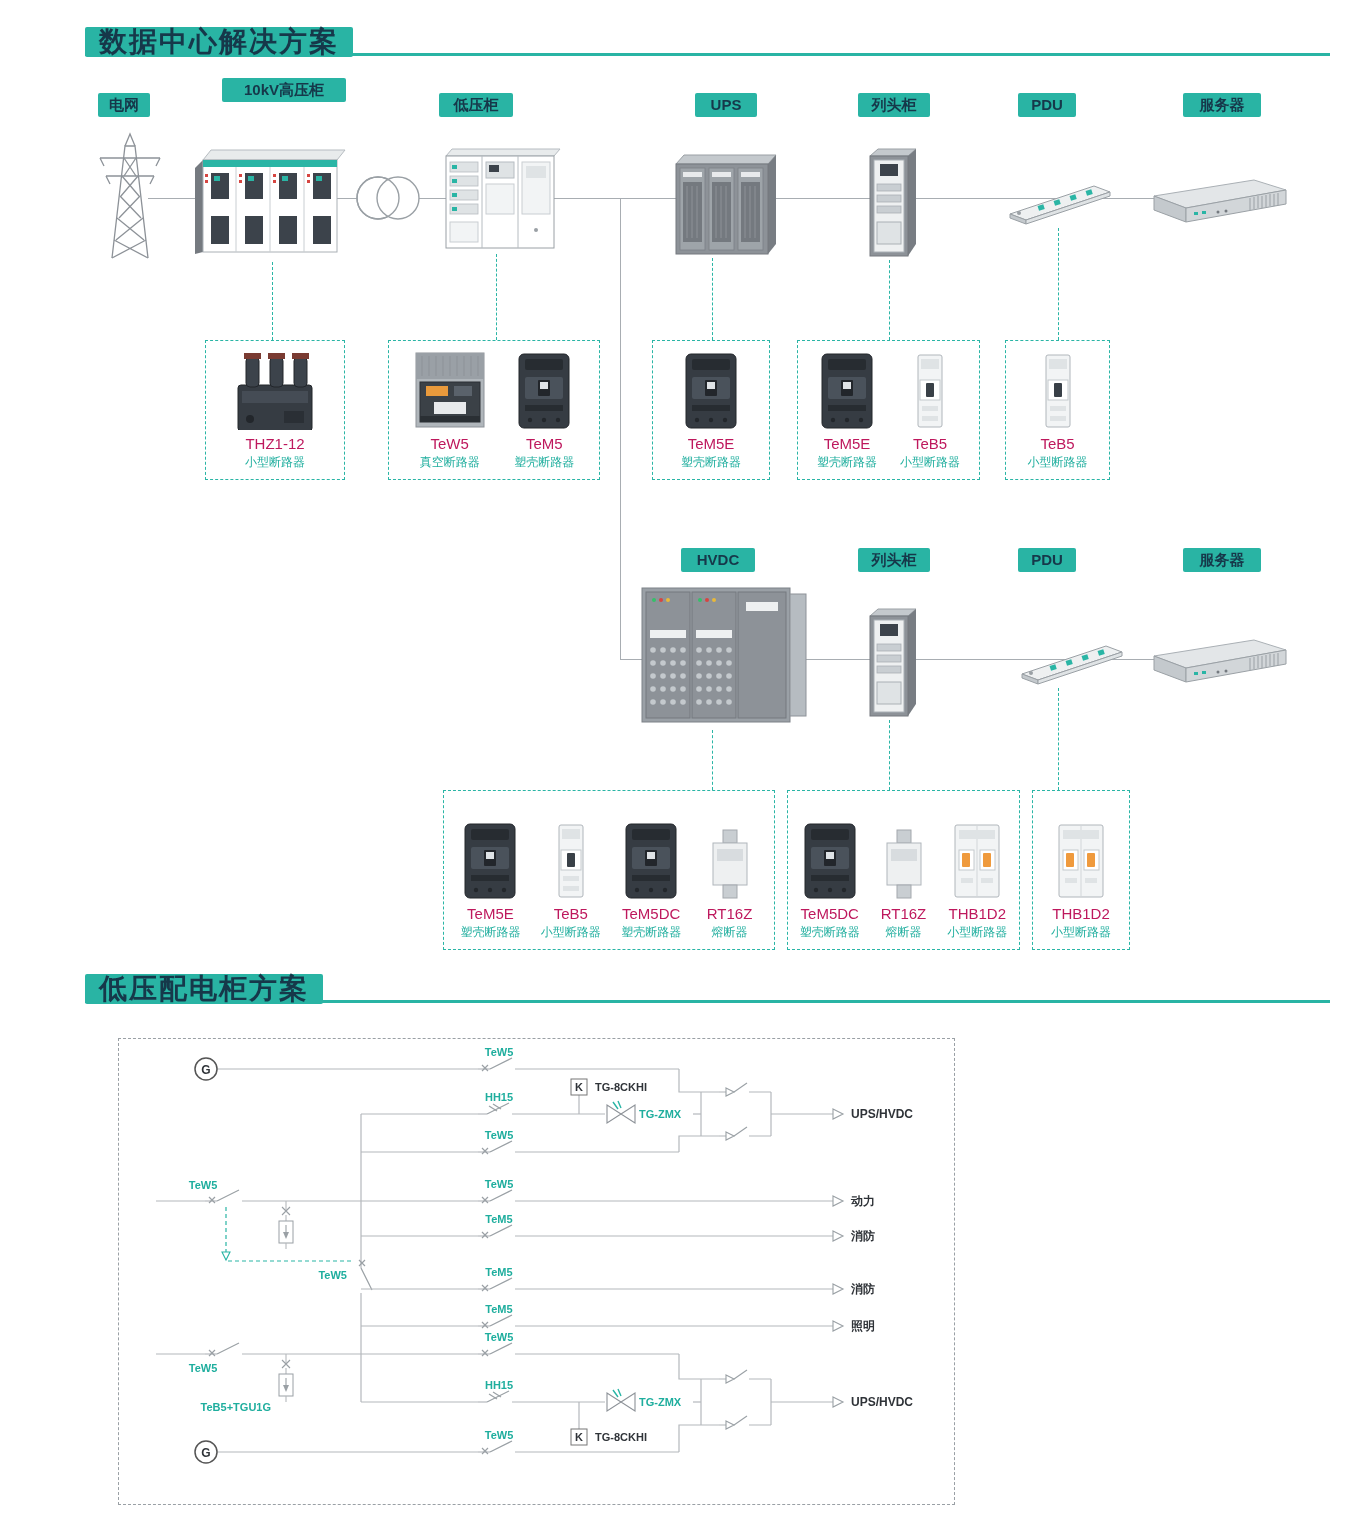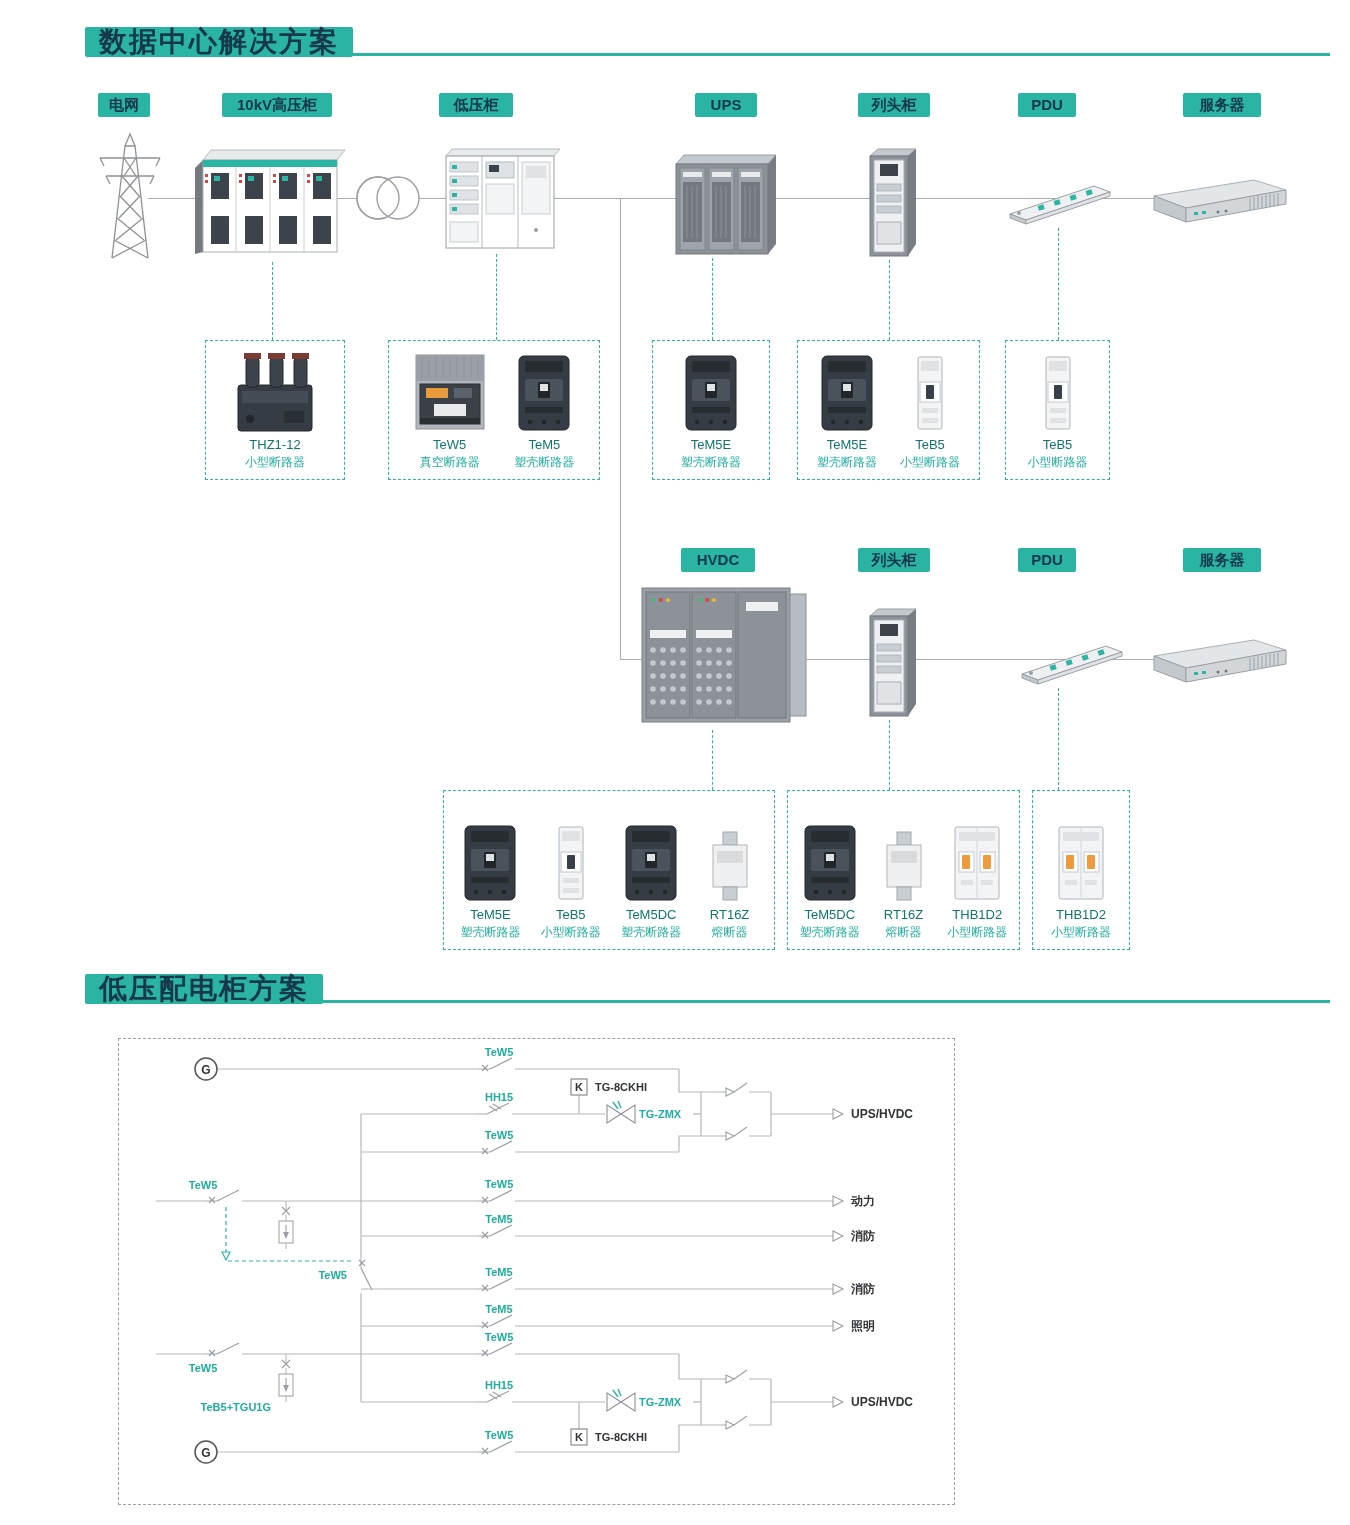--- a/index.html
+++ b/index.html
@@ -10,21 +10,21 @@
              font-size:28px;font-weight:bold;letter-spacing:2px;border-radius:2px;z-index:2}
   .badge{position:absolute;height:24px;line-height:24px;text-align:center;background:#29b4a4;color:#16384a;
          font-size:15px;font-weight:bold;border-radius:2px;z-index:2}
   .hline{position:absolute;height:1px;background:#a8adb2}
   .vline{position:absolute;width:1px;background:#a8adb2}
   .dotv{position:absolute;width:0;border-left:1px dashed #2ab5a5}
   .equip{position:absolute;z-index:2}
   .pbox{position:absolute;border:1px dashed #2ab5a5;background:#fff;display:flex;align-items:stretch;
         justify-content:space-evenly;z-index:2}
   .prod{display:flex;flex-direction:column;align-items:center;justify-content:flex-end;padding:8px 4px}
-  .pname{color:#0f766e;font-size:13px;margin-top:5px;text-align:center;white-space:nowrap}
+  .pname{color:#be185d;font-size:15px;margin-top:5px;text-align:center;white-space:nowrap}
   .ptype{color:#1fae9e;font-size:12px;margin-top:2px;text-align:center;white-space:nowrap}
   .schem{position:absolute;border:1px dashed #9aa0a5;background:#fff;z-index:2}
   .schem-svg .w{stroke:#b4b8bc;stroke-width:1.2;fill:none}
   .schem-svg .dash{stroke:#2ab5a5;stroke-width:1.2;fill:none;stroke-dasharray:4 3}
   .schem-svg text{font-family:"Liberation Sans",sans-serif}
   .st{fill:#1fae9e;font-size:11px;font-weight:bold}
   .sd{fill:#2f3338;font-size:12px;font-weight:bold}
   .sk{fill:#2f3338;font-size:11px;font-weight:bold}
   .sg{fill:#2f3338;font-size:12px;font-weight:bold}
 </style>
@@ -305,21 +305,21 @@
   </g>
 </defs>
 </svg>
 
 <div class="canvas">
 
   <div class="sec-line" style="left:85px;top:53px;width:1245px"></div>
   <div class="sec-title" style="left:85px;top:27px">数据中心解决方案</div>
 
   <div class="badge" style="left:98px;top:93px;width:52px">电网</div>
-  <div class="badge" style="left:222px;top:93px;width:110px">10kV高压柜</div>
+  <div class="badge" style="left:222px;top:78px;width:124px">10kV高压柜</div>
   <div class="badge" style="left:439px;top:93px;width:74px">低压柜</div>
   <div class="badge" style="left:695px;top:93px;width:62px">UPS</div>
   <div class="badge" style="left:858px;top:93px;width:72px">列头柜</div>
   <div class="badge" style="left:1018px;top:93px;width:58px">PDU</div>
   <div class="badge" style="left:1183px;top:93px;width:78px">服务器</div>
 
   <div class="hline" style="left:148px;top:198px;width:1040px"></div>
   <div class="vline" style="left:620px;top:198px;height:461px"></div>
   <div class="hline" style="left:620px;top:659px;width:568px"></div>
 

